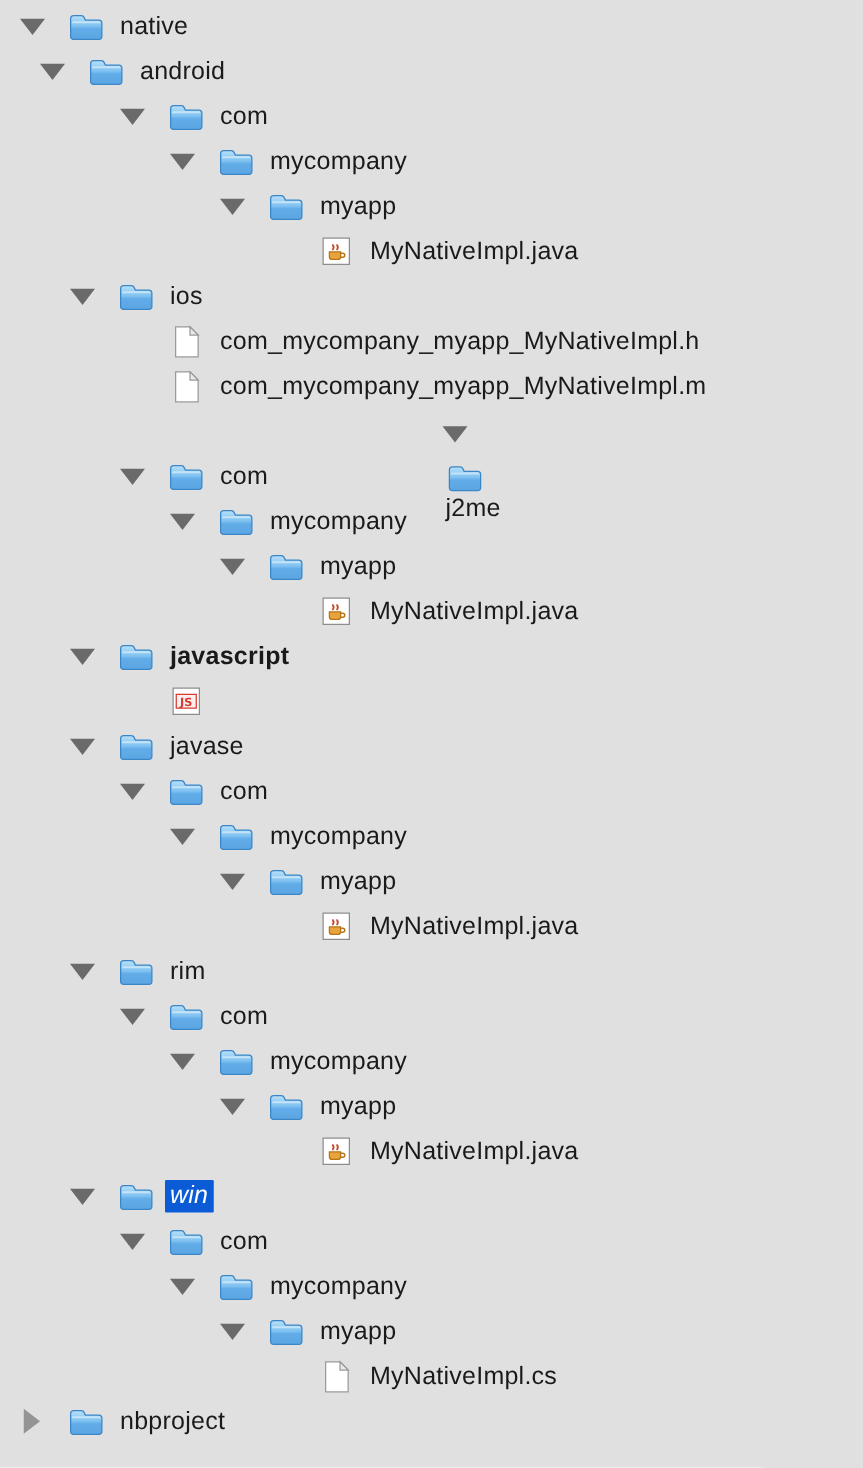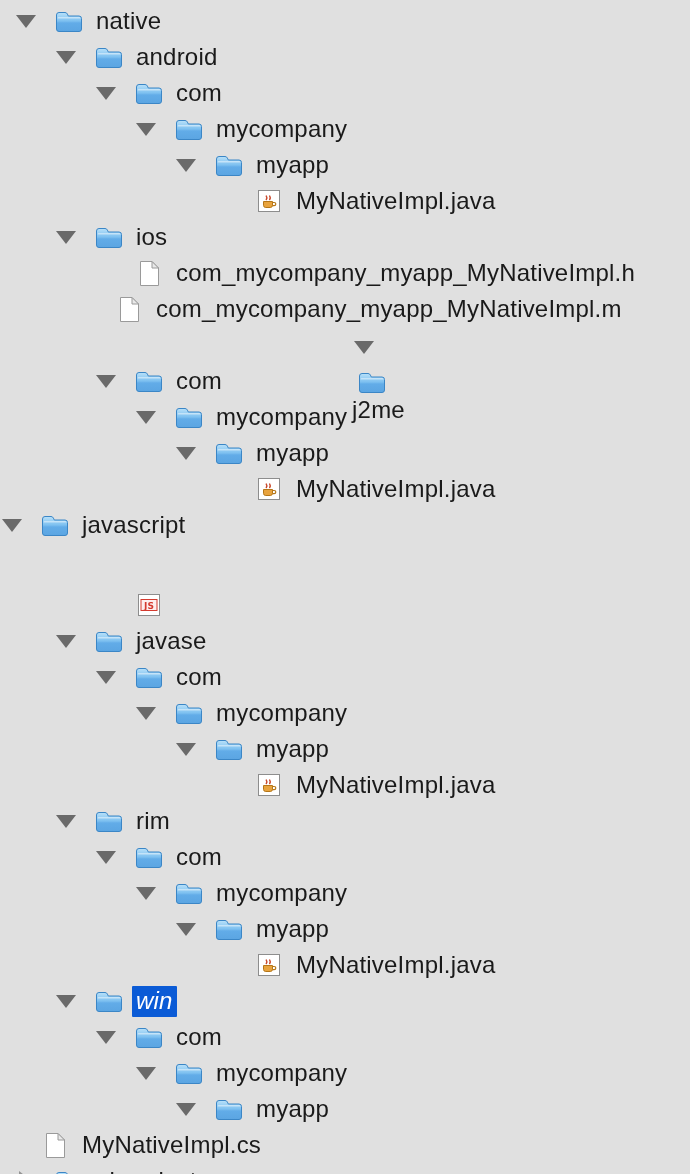--- a/index.html
+++ b/index.html
@@ -42,21 +42,21 @@
   }
   .icon {
     flex: 0 0 28px;
     width: 28px; height: 28px;
     display: flex;
     align-items: center;
     justify-content: center;
   }
   .label {
     margin-left: 13px;
-    font-size: 24px;
+    font-size: 20px;
     color: #1a1a1a;
     letter-spacing: 0.2px;
   }
   .label.selected {
     margin-left: 9px;
     padding: 1px 4px 2px 4px;
     background: var(--sel, #0b5bd6);
     color: #ffffff;
     border-radius: 1px;
   }
@@ -78,21 +78,21 @@
               <stop offset="0.55" stop-color="#62ace8"></stop>
               <stop offset="1" stop-color="#5ba5e2"></stop>
             </linearGradient>
           </defs>
           <path d="M1.5 5 Q1.5 2.5 4 2.5 L10 2.5 Q11.7 2.5 12.4 4.1 L13.3 6 L24 6 Q26.5 6 26.5 8.5 L26.5 19 Q26.5 21.5 24 21.5 L4 21.5 Q1.5 21.5 1.5 19 Z" fill="url(#grad0)" stroke="#3b86c6" stroke-width="1"></path>
           <path d="M2.6 8.6 L25.4 8.6 L25.4 8.1 Q25.4 7 24.3 7 L3.7 7 Q2.6 7 2.6 8.1 Z" fill="#ffffff" opacity="0.45"></path>
         </svg>
       </span>
       <span class="label">native</span>
     </div>
-    <div class="row" style="padding-left: 54px;">
+    <div class="row" style="padding-left: 30px;">
       <span class="disc">
         <span class="tri-down"></span>
       </span>
       <span class="icon">
         <svg width="28" height="23" viewBox="0 0 28 23">
           <defs>
             <linearGradient id="grad1" x1="0" y1="0" x2="0" y2="1">
               <stop offset="0" stop-color="#b9e1f9"></stop>
               <stop offset="0.45" stop-color="#7dc0f0"></stop>
               <stop offset="0.55" stop-color="#62ace8"></stop>
@@ -200,21 +200,21 @@
     <div class="row" style="padding-left: 94px;">
       <span class="disc"></span>
       <span class="icon">
         <svg width="21" height="27" viewBox="0 0 21 27">
           <path d="M1.5 1.5 L13 1.5 L19.5 8 L19.5 25.5 L1.5 25.5 Z" fill="#ffffff" stroke="#9a9a9a"></path>
           <path d="M13 1.5 L13 8 L19.5 8 Z" fill="#e9e9e9" stroke="#9a9a9a"></path>
         </svg>
       </span>
       <span class="label">com_mycompany_myapp_MyNativeImpl.h</span>
     </div>
-    <div class="row" style="padding-left: 74px;">
+    <div class="row" style="padding-left: 94px;">
       <span class="disc"></span>
       <span class="icon">
         <svg width="21" height="27" viewBox="0 0 21 27">
           <path d="M1.5 1.5 L13 1.5 L19.5 8 L19.5 25.5 L1.5 25.5 Z" fill="#ffffff" stroke="#9a9a9a"></path>
           <path d="M13 1.5 L13 8 L19.5 8 Z" fill="#e9e9e9" stroke="#9a9a9a"></path>
         </svg>
       </span>
       <span class="label">com_mycompany_myapp_MyNativeImpl.m</span>
     </div>
     <div class="row" style="padding-left: 54px; flex-direction: column;">
@@ -302,41 +302,41 @@
       <span class="icon">
         <svg width="24" height="24" viewBox="0 0 24 24">
           <rect x="1.5" y="1.5" width="21" height="21" fill="#ffffff" stroke="#8d8d8d"></rect>
           <path d="M6.5 12.5 h9 v3.8 q0 2.2 -2.2 2.2 h-4.6 q-2.2 0 -2.2 -2.2 Z" fill="#e8a33d" stroke="#b57617" stroke-width="1"></path>
           <path d="M15.5 13.5 h1.6 q1.7 0 1.7 1.6 q0 1.6 -1.7 1.6 h-1.6" fill="none" stroke="#b57617" stroke-width="1.2"></path>
           <path d="M9.3 10.5 q1.2 -1.6 0 -3.4 M12.7 10.5 q1.2 -1.6 0 -3.4" fill="none" stroke="#c94a2e" stroke-width="1.5" stroke-linecap="round"></path>
         </svg>
       </span>
       <span class="label">MyNativeImpl.java</span>
     </div>
-    <div class="row" style="">
+    <div class="row" style="padding-left: 54px; font-weight: bold;">
       <span class="disc">
         <span class="tri-down"></span>
       </span>
       <span class="icon">
         <svg width="28" height="23" viewBox="0 0 28 23">
           <defs>
             <linearGradient id="grad15" x1="0" y1="0" x2="0" y2="1">
               <stop offset="0" stop-color="#b9e1f9"></stop>
               <stop offset="0.45" stop-color="#7dc0f0"></stop>
               <stop offset="0.55" stop-color="#62ace8"></stop>
               <stop offset="1" stop-color="#5ba5e2"></stop>
             </linearGradient>
           </defs>
           <path d="M1.5 5 Q1.5 2.5 4 2.5 L10 2.5 Q11.7 2.5 12.4 4.1 L13.3 6 L24 6 Q26.5 6 26.5 8.5 L26.5 19 Q26.5 21.5 24 21.5 L4 21.5 Q1.5 21.5 1.5 19 Z" fill="url(#grad15)" stroke="#3b86c6" stroke-width="1"></path>
           <path d="M2.6 8.6 L25.4 8.6 L25.4 8.1 Q25.4 7 24.3 7 L3.7 7 Q2.6 7 2.6 8.1 Z" fill="#ffffff" opacity="0.45"></path>
         </svg>
       </span>
       <span class="label">javascript</span>
     </div>
-    <div class="row" style="padding-left: 94px; margin-top: 44px;">
+    <div class="row" style="padding-left: 94px;">
       <span class="disc"></span>
       <span class="icon">
         <svg width="24" height="24" viewBox="0 0 24 24">
           <rect x="1.5" y="1.5" width="21" height="21" fill="#ffffff" stroke="#8d8d8d"></rect>
           <rect x="4" y="6.5" width="16" height="11" fill="#fdeeee" stroke="#d43a2f" stroke-width="1"></rect>
           <text x="12" y="15.5" font-size="9" font-weight="bold" text-anchor="middle" fill="#d43a2f" font-family="DejaVu Sans, sans-serif">JS</text>
         </svg>
       </span>
     </div>
     <div class="row" style="padding-left: 54px;">
@@ -596,21 +596,21 @@
               <stop offset="0.55" stop-color="#62ace8"></stop>
               <stop offset="1" stop-color="#5ba5e2"></stop>
             </linearGradient>
           </defs>
           <path d="M1.5 5 Q1.5 2.5 4 2.5 L10 2.5 Q11.7 2.5 12.4 4.1 L13.3 6 L24 6 Q26.5 6 26.5 8.5 L26.5 19 Q26.5 21.5 24 21.5 L4 21.5 Q1.5 21.5 1.5 19 Z" fill="url(#grad30)" stroke="#3b86c6" stroke-width="1"></path>
           <path d="M2.6 8.6 L25.4 8.6 L25.4 8.1 Q25.4 7 24.3 7 L3.7 7 Q2.6 7 2.6 8.1 Z" fill="#ffffff" opacity="0.45"></path>
         </svg>
       </span>
       <span class="label">myapp</span>
     </div>
-    <div class="row" style="">
+    <div class="row" style="padding-left: 214px;">
       <span class="disc"></span>
       <span class="icon">
         <svg width="21" height="27" viewBox="0 0 21 27">
           <path d="M1.5 1.5 L13 1.5 L19.5 8 L19.5 25.5 L1.5 25.5 Z" fill="#ffffff" stroke="#9a9a9a"></path>
           <path d="M13 1.5 L13 8 L19.5 8 Z" fill="#e9e9e9" stroke="#9a9a9a"></path>
         </svg>
       </span>
       <span class="label">MyNativeImpl.cs</span>
     </div>
     <div class="row" style="padding-left: 14px;">

